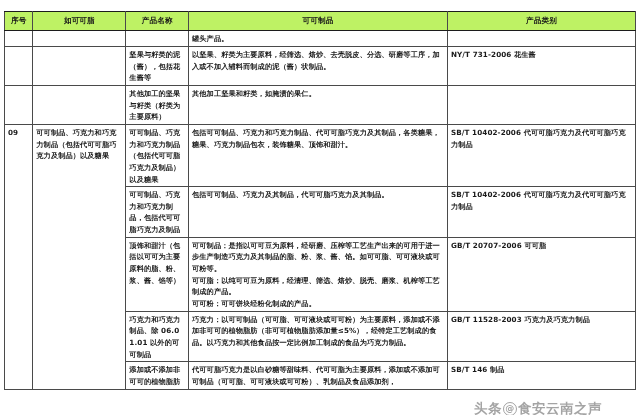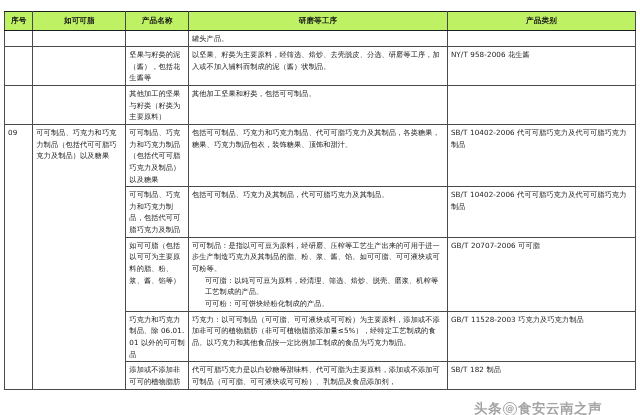--- a/index.html
+++ b/index.html
@@ -30,21 +30,21 @@
     table-layout: fixed;
   }
   table.reg-table td,
   table.reg-table th {
     border: 1px solid #4a4a4a;
     vertical-align: top;
     padding: 2px 3px 1px 3px;
     font-size: 7.2px;
     line-height: 1.62;
     letter-spacing: 0.1px;
-    font-weight: normal;
+    font-weight: bold;
     text-align: left;
     word-break: break-all;
   }
   table.reg-table thead th {
     text-align: center;
     font-weight: bold;
     font-size: 7.6px;
     padding-top: 3px;
     padding-bottom: 3px;
     border-top: 1.6px solid #1c1c1c;
@@ -52,21 +52,21 @@
     background: #bef264;
     vertical-align: middle;
   }
   .col-seq   { width: 28px;  text-align: center; }
   .col-cat   { width: 92px; }
   .col-name  { width: 62px; }
   .col-def   { width: 256px; }
   .col-std   { width: 186px; }
   td.c-seq { text-align: left; padding-left: 6px; margin-left: 24px; }
   .cell-p { margin: 0 0 0 0; }
-  .cell-p + .cell-p { margin-top: 0px; margin-left: 13px; }
+  .cell-p + .cell-p { margin-top: 0px; }
   .justify-cn {
     text-align: justify;
     text-justify: inter-ideograph;
   }
   .spread {
     text-align: justify;
     text-justify: inter-ideograph;
   }
   .watermark {
     position: absolute;
@@ -107,84 +107,84 @@
       <col class="col-cat">
       <col class="col-name">
       <col class="col-def">
       <col class="col-std">
     </colgroup>
     <thead>
       <tr>
         <th>序号</th>
         <th>如可可脂</th>
         <th>产品名称</th>
-        <th>研磨等工序</th>
+        <th>可可制品</th>
         <th>产品类别</th>
       </tr>
     </thead>
     <tbody>
 
       <tr>
         <td class="c-seq"></td>
         <td></td>
         <td class="spread"></td>
         <td class="justify-cn">罐头产品。</td>
         <td></td>
       </tr>
 
       <tr>
         <td class="c-seq"></td>
         <td></td>
         <td class="spread">坚果与籽类的泥（酱），包括花生酱等</td>
         <td class="justify-cn">以坚果、籽类为主要原料，经筛选、焙炒、去壳脱皮、分选、研磨等工序，加入或不加入辅料而制成的泥（酱）状制品。</td>
-        <td>NY/T 958-2006 花生酱</td>
+        <td>NY/T 731-2006 花生酱</td>
       </tr>
 
       <tr>
         <td class="c-seq"></td>
         <td></td>
         <td class="spread">其他加工的坚果与籽类（籽类为主要原料）</td>
-        <td class="justify-cn">其他加工坚果和籽类，包括可可制品。</td>
+        <td class="justify-cn">其他加工坚果和籽类，如腌渍的果仁。</td>
         <td></td>
       </tr>
 
       <tr>
         <td class="c-seq" rowspan="5">09</td>
         <td rowspan="5" class="spread">可可制品、巧克力和巧克力制品（包括代可可脂巧克力及制品）以及糖果</td>
         <td class="spread">可可制品、巧克力和巧克力制品（包括代可可脂巧克力及制品）以及糖果</td>
         <td class="justify-cn">包括可可制品、巧克力和巧克力制品、代可可脂巧克力及其制品，各类糖果，糖果、巧克力制品包衣，装饰糖果、顶饰和甜汁。</td>
         <td>SB/T 10402-2006 代可可脂巧克力及代可可脂巧克力制品</td>
       </tr>
 
       <tr>
         <td class="spread">可可制品、巧克力和巧克力制品，包括代可可脂巧克力及制品</td>
         <td class="justify-cn">包括可可制品、巧克力及其制品，代可可脂巧克力及其制品。</td>
         <td>SB/T 10402-2006 代可可脂巧克力及代可可脂巧克力制品</td>
       </tr>
 
       <tr>
-        <td class="spread">如可可脂（包括以可可为主要原料的脂、粉、浆、酱、馅等）</td>
+        <td class="spread">顶饰和甜汁（包括以可可为主要原料的脂、粉、浆、酱、馅等）</td>
         <td class="justify-cn">
           <div class="cell-p">可可制品：是指以可可豆为原料，经研磨、压榨等工艺生产出来的可用于进一步生产制造巧克力及其制品的脂、粉、浆、酱、馅。如可可脂、可可液块或可可粉等。</div>
           <div class="cell-p">可可脂：以纯可可豆为原料，经清理、筛选、焙炒、脱壳、磨浆、机榨等工艺制成的产品。</div>
           <div class="cell-p">可可粉：可可饼块经粉化制成的产品。</div>
         </td>
         <td>GB/T 20707-2006 可可脂</td>
       </tr>
 
       <tr>
         <td class="spread">巧克力和巧克力制品、除 06.01.01 以外的可可制品</td>
         <td class="justify-cn">巧克力：以可可制品（可可脂、可可液块或可可粉）为主要原料，添加或不添加非可可的植物脂肪（非可可植物脂肪添加量≤5%），经特定工艺制成的食品。以巧克力和其他食品按一定比例加工制成的食品为巧克力制品。</td>
         <td>GB/T 11528-2003 巧克力及巧克力制品</td>
       </tr>
 
       <tr>
         <td class="spread">添加或不添加非可可的植物脂肪</td>
         <td class="justify-cn">代可可脂巧克力是以白砂糖等甜味料、代可可脂为主要原料，添加或不添加可可制品（可可脂、可可液块或可可粉）、乳制品及食品添加剂，</td>
-        <td>SB/T 182 制品</td>
+        <td>SB/T 146 制品</td>
       </tr>
 
     </tbody>
   </table>
 
   <div class="watermark">
     <span>头条</span>
     <span class="wm-at">@</span>
     <span>食安云南之声</span>
   </div>

